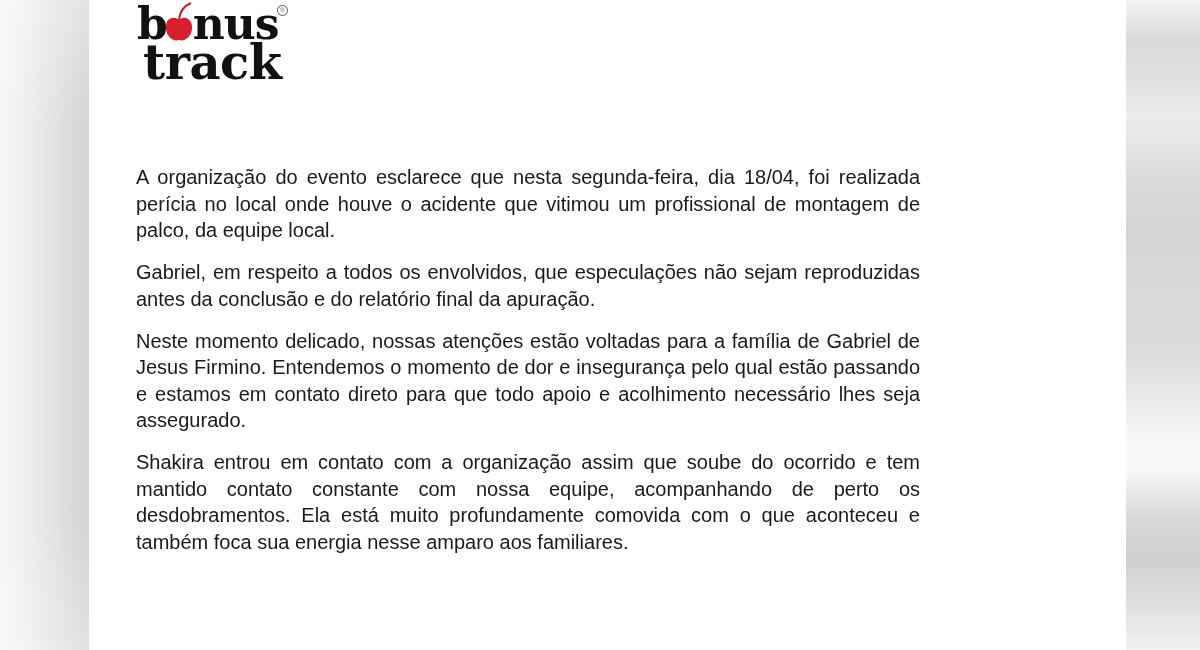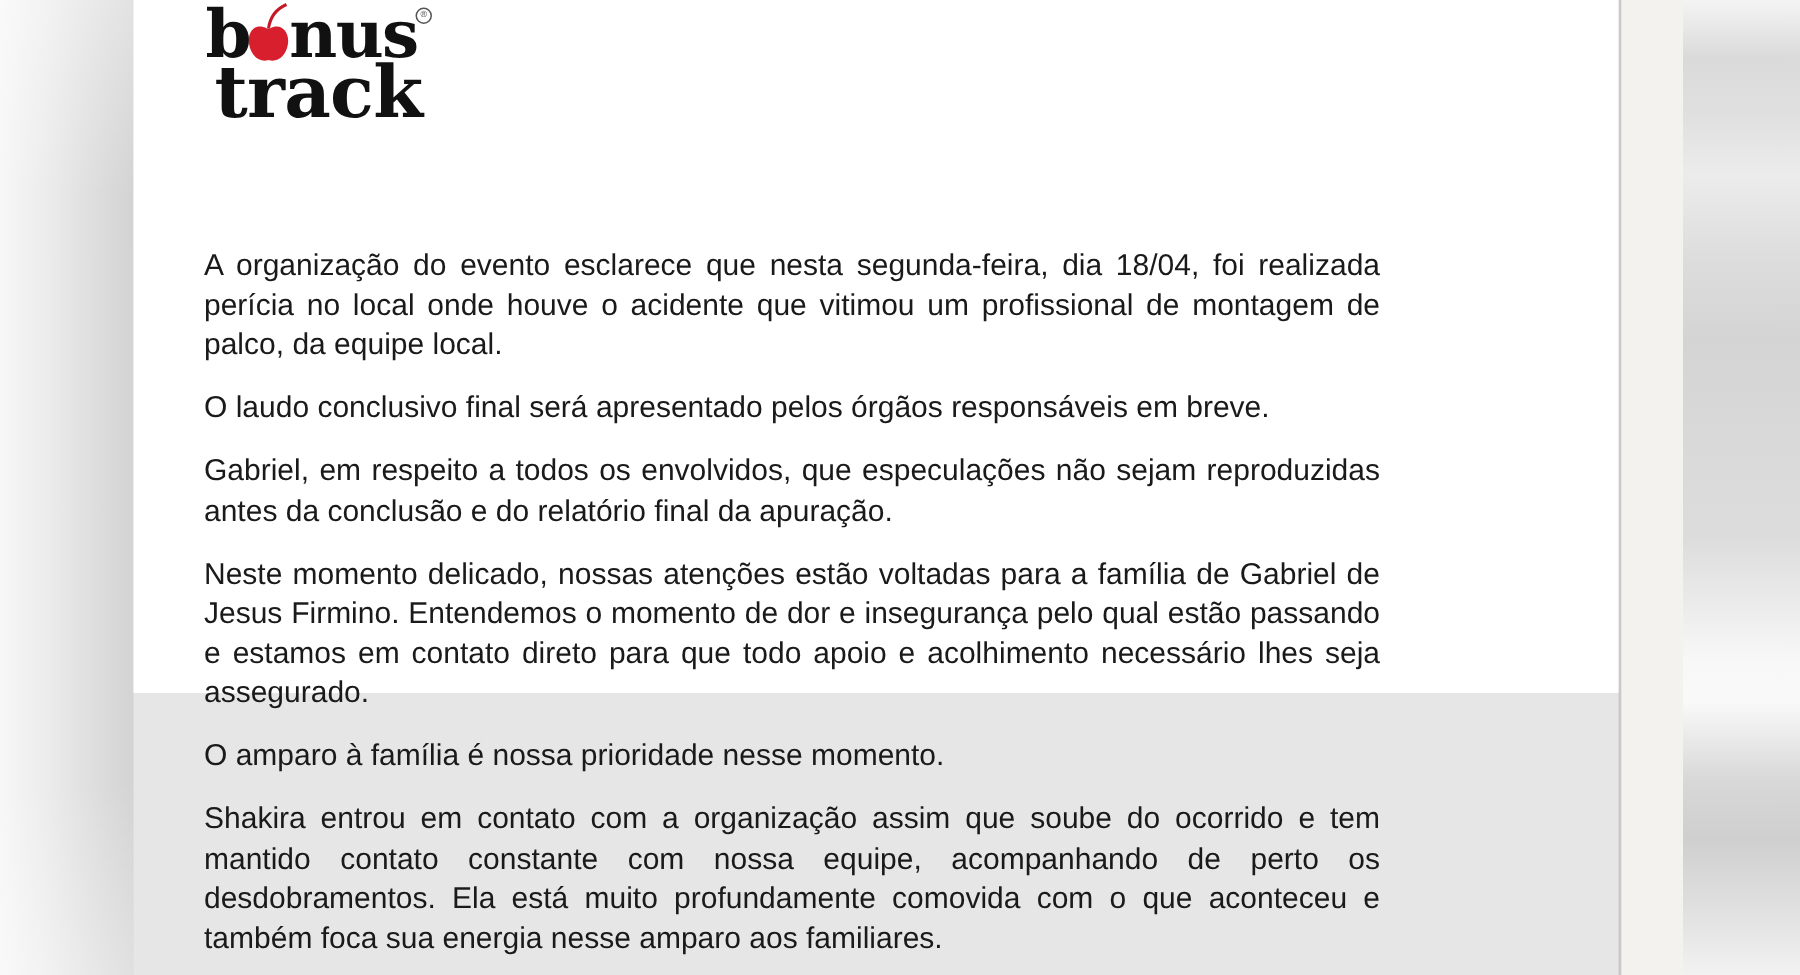--- a/index.html
+++ b/index.html
@@ -45,22 +45,23 @@
     }
     .strip-line {
       position: absolute;
       left: 1079px; top: 0;
       width: 2px; height: 650px;
       background: #c9c9c9;
     }
     .page {
       position: absolute;
       left: 89px; top: 0;
-      width: 990px; height: 462px;
+      width: 990px; height: 650px;
       background: #ffffff;
+      padding-left: 47px;
     }
     .logo {
       position: absolute;
       left: 48px; top: 2px;
       width: 160px; height: 76px;
     }
     .logo svg { display: block; }
     .letter {
       position: absolute;
       font-family: "DejaVu Serif", serif;
@@ -118,21 +119,19 @@
       <svg class="cherry" width="30" height="42" viewBox="0 0 30 42">
         <path d="M15 17 C 16 10, 20 4, 27 1" stroke="#c21a28" stroke-width="2" fill="none"></path>
         <path d="M14 17 C 6 13, 1 19, 2 27 C 3 35, 9 40, 15 38 C 21 40, 27 35, 28 27 C 29 19, 23 13, 16 17 Z" fill="#d81f2e"></path>
       </svg>
       <div class="reg">®</div>
       <div class="letter logo-line2">track</div>
     </div>
 
     <div class="body-text">
       <p>A organização do evento esclarece que nesta segunda-feira, dia 18/04, foi realizada perícia no local onde houve o acidente que vitimou um profissional de montagem de palco, da equipe local.</p>
-      <p>O laudo conclusivo final será apresentado pelos órgãos responsáveis em breve.</p>
       <p>Gabriel, em respeito a todos os envolvidos, que especulações não sejam reproduzidas antes da conclusão e do relatório final da apuração.</p>
       <p>Neste momento delicado, nossas atenções estão voltadas para a família de Gabriel de Jesus Firmino. Entendemos o momento de dor e insegurança pelo qual estão passando e estamos em contato direto para que todo apoio e acolhimento necessário lhes seja assegurado.</p>
-      <p>O amparo à família é nossa prioridade nesse momento.</p>
       <p>Shakira entrou em contato com a organização assim que soube do ocorrido e tem mantido contato constante com nossa equipe, acompanhando de perto os desdobramentos. Ela está muito profundamente comovida com o que aconteceu e também foca sua energia nesse amparo aos familiares.</p>
     </div>
 
   </div>
 </div>
 
 </body></html>

